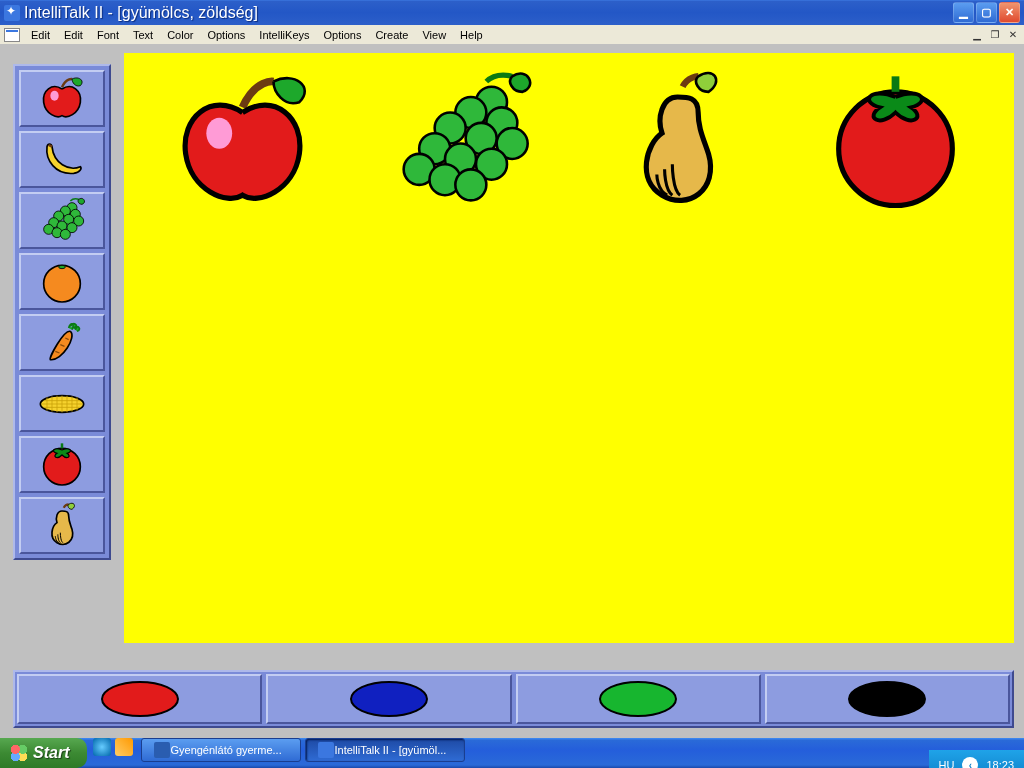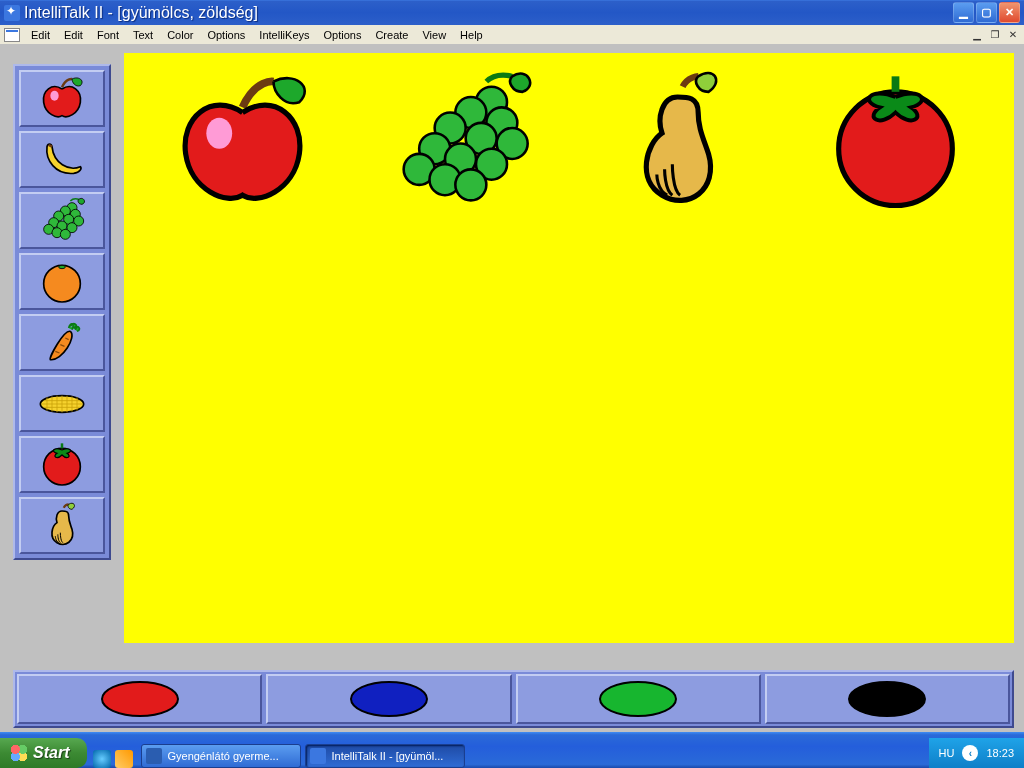--- a/index.html
+++ b/index.html
@@ -35,26 +35,26 @@
 .canvas { position: absolute; left: 124px; top: 8px; right: 10px; height: 590px; background: #ffff00; }
 .canvas-row { display: flex; justify-content: space-around; padding: 10px 10px 0 10px; }
 .bigitem { width: 180px; height: 160px; display: flex; align-items: center; justify-content: center; }
 
 
 .bottombar { position: absolute; left: 13px; right: 10px; bottom: 10px; height: 58px; background: #7a8bd8; border: 2px solid; border-color: #aeb9ea #3e4a8f #3e4a8f #aeb9ea; display: flex; }
 .colorcell { flex: 1; border: 2px solid; border-color: #c3cdf2 #4a569c #4a569c #c3cdf2; margin: 2px; display: flex; align-items: center; justify-content: center; background: #8d9ce0; }
 .colorellipse { width: 78px; height: 36px; border-radius: 50%; border: 2px solid #000; }
 
 
-.taskbar { position: absolute; left: 0; right: 0; bottom: 0; height: 36px; background: linear-gradient(to bottom,#3f8cf3 0%,#2a6ad8 8%,#245edb 40%,#2a6ad8 90%,#1a49ab 100%); display: flex; align-items: flex-end; color: #fff; }
+.taskbar { position: absolute; left: 0; right: 0; bottom: 0; height: 30px; background: linear-gradient(to bottom,#3f8cf3 0%,#2a6ad8 8%,#245edb 40%,#2a6ad8 90%,#1a49ab 100%); display: flex; align-items: flex-start; color: #fff; }
 .startbtn { height: 30px; padding: 0 18px 0 10px; background: linear-gradient(to bottom,#57a850 0%,#3c8a33 50%,#2e7a27 100%); border-radius: 0 10px 10px 0; display: flex; align-items: center; font-style: italic; font-weight: bold; font-size: 16px; text-shadow: 1px 1px 1px #0008; gap: 5px; }
 .startorb { width: 18px; height: 18px; background: radial-gradient(circle at 30% 30%, #f66 0 25%, transparent 26%), radial-gradient(circle at 70% 30%, #6c6 0 25%, transparent 26%), radial-gradient(circle at 30% 70%, #6af 0 25%, transparent 26%), radial-gradient(circle at 70% 70%, #fd5 0 25%, transparent 26%); }
 .qlaunch { display: flex; gap: 4px; padding: 0 6px; }
 .qicon { width: 18px; height: 18px; border-radius: 3px; }
-.taskbtn { height: 24px; margin: 0 2px; padding: 0 4px; background: linear-gradient(to bottom,#5b9df0,#2f6bd4); border: 1px solid #1a3e8f; border-radius: 3px; display: flex; align-items: center; gap: 5px; min-width: 160px; font-size: 11px; color: #fff; }
+.taskbtn { height: 24px; margin: 0 2px; padding: 0 12px; background: linear-gradient(to bottom,#5b9df0,#2f6bd4); border: 1px solid #1a3e8f; border-radius: 3px; display: flex; align-items: center; min-width: 160px; font-size: 11px; color: #fff; }
 .taskbtn.active { background: linear-gradient(to bottom,#1e4aa5,#2f6bd4); box-shadow: inset 1px 1px 2px #001a55; }
 .taskicon { width: 16px; height: 16px; border-radius: 2px; }
 .tray { margin-left: auto; height: 30px; background: linear-gradient(to bottom,#1fa3e8,#0e7fc8); display: flex; align-items: center; padding: 0 10px; gap: 8px; font-size: 11px; margin-top: 12px; }
 .trayarrow { width: 16px; height: 16px; background: #fff; border-radius: 50%; color: #0e7fc8; display: flex; align-items: center; justify-content: center; font-size: 10px; font-weight: bold; }
 
 svg { display: block; }
 </style>
 </head>
 <body>
 

